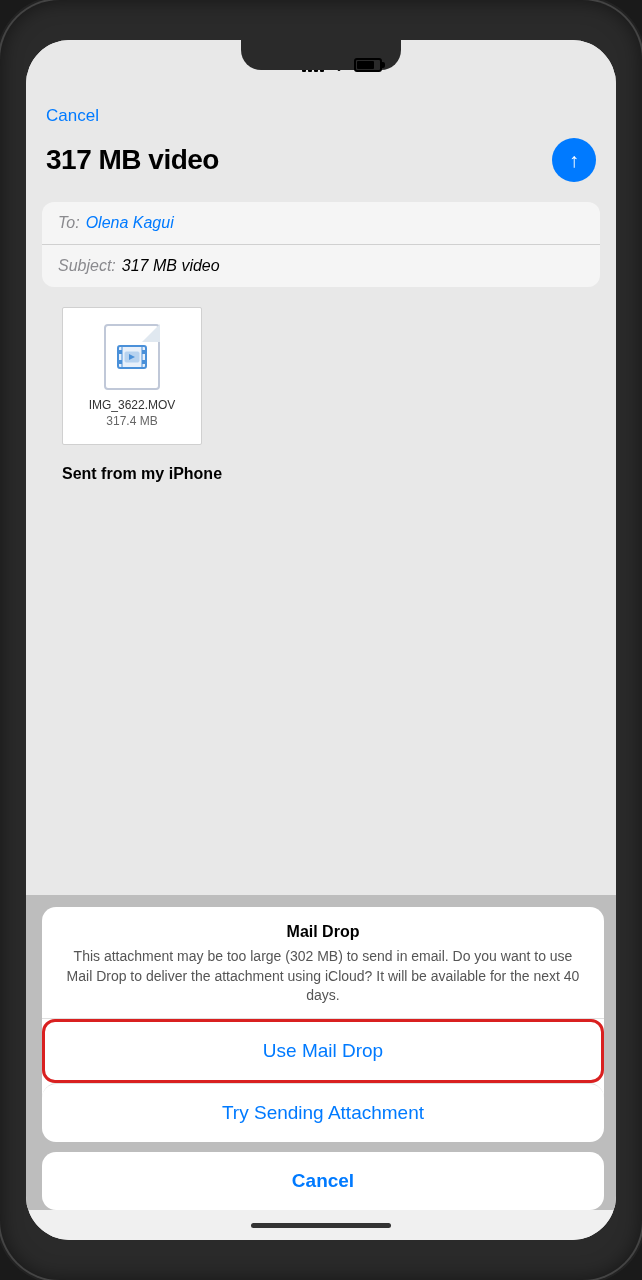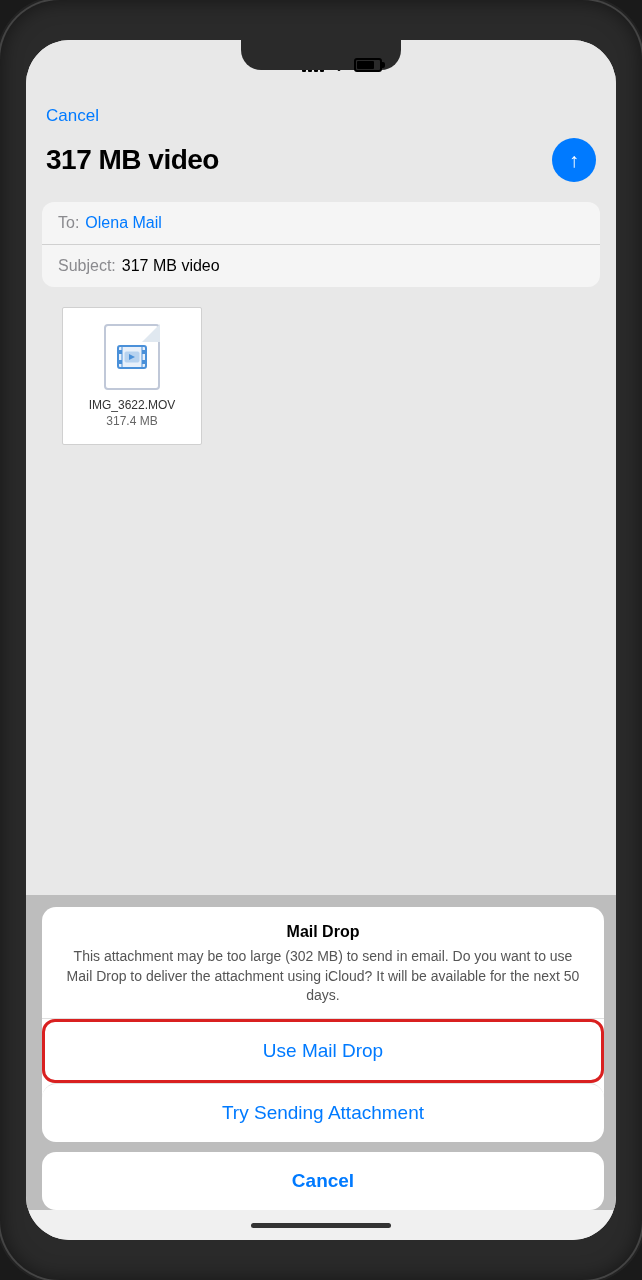--- a/index.html
+++ b/index.html
@@ -204,20 +204,21 @@
       margin: 0 0 8px 0;
       overflow: hidden;
     }
 
     .mail-field {
       padding: 12px 16px;
       border-bottom: 1px solid #d0d0d0;
       display: flex;
       align-items: center;
       font-size: 16px;
+      font-style: italic;
     }
     .mail-field:last-child {
       border-bottom: none;
     }
 
     .field-label {
       color: #8a8a8e;
       margin-right: 6px;
       flex-shrink: 0;
     }
@@ -429,21 +430,21 @@
           <div class="send-button">
             <span class="send-arrow">↑</span>
           </div>
         </div>
       </div>
 
       <div style="padding: 0 16px; background: #e8e8e8; flex: 1; overflow-y: auto;">
         <div class="mail-fields">
           <div class="mail-field">
             <span class="field-label">To:</span>
-            <span class="field-value-blue">Olena Mail</span>
+            <span class="field-value-blue">Olena Kagui</span>
           </div>
           <div class="mail-field">
             <span class="field-label">Subject:</span>
             <span class="field-value">317 MB video</span>
           </div>
         </div>
 
         <div class="attachment-area">
           <div class="attachment-thumb">
             <div class="file-icon">
@@ -462,27 +463,28 @@
                     <polygon points="12,9 12,15 18,12" fill="#4a90d9"></polygon>
                   </svg>
                 </div>
               </div>
             </div>
             <div class="file-name">IMG_3622.MOV</div>
             <div class="file-size">317.4 MB</div>
           </div>
         </div>
 
+        <div class="signature-text">Sent from my iPhone</div>
       </div>
 
       <div style="background: rgba(160,160,160,0.6); padding: 12px 12px 0 16px;">
         <div class="action-sheet-main">
           <div class="action-sheet-title-section">
             <div class="action-sheet-title">Mail Drop</div>
-            <div class="action-sheet-desc">This attachment may be too large (302 MB) to send in email. Do you want to use Mail Drop to deliver the attachment using iCloud? It will be available for the next 50 days.</div>
+            <div class="action-sheet-desc">This attachment may be too large (302 MB) to send in email. Do you want to use Mail Drop to deliver the attachment using iCloud? It will be available for the next 40 days.</div>
           </div>
 
           <div style="padding: 3px; border: 3px solid #d92020; border-radius: 13px; margin: 0;">
             <div class="action-btn action-btn-primary" style="border-bottom: none; padding: 15px 20px;">Use Mail Drop</div>
           </div>
 
           <div class="action-btn action-btn-primary" style="border-top: 1px solid #e0e0e0; border-radius: 15px;">Try Sending Attachment</div>
         </div>
 
         <div class="action-sheet-cancel">

